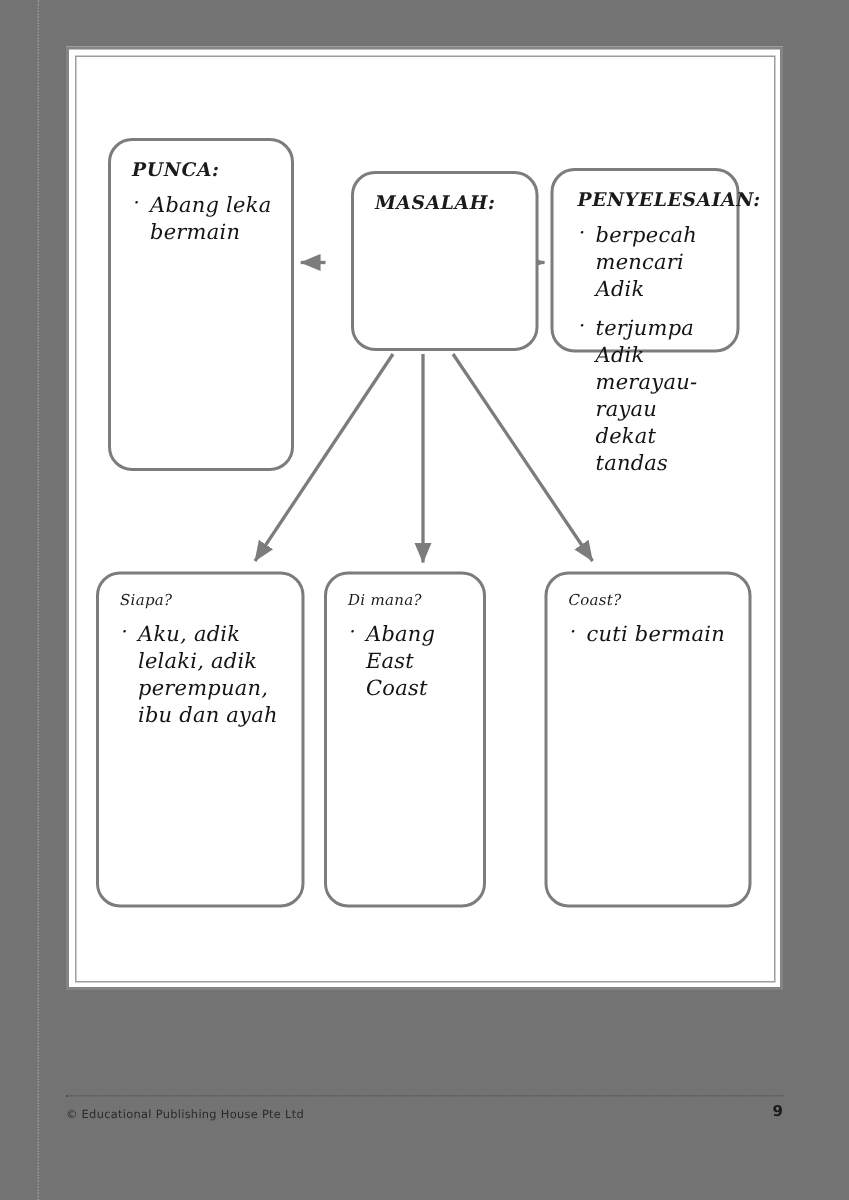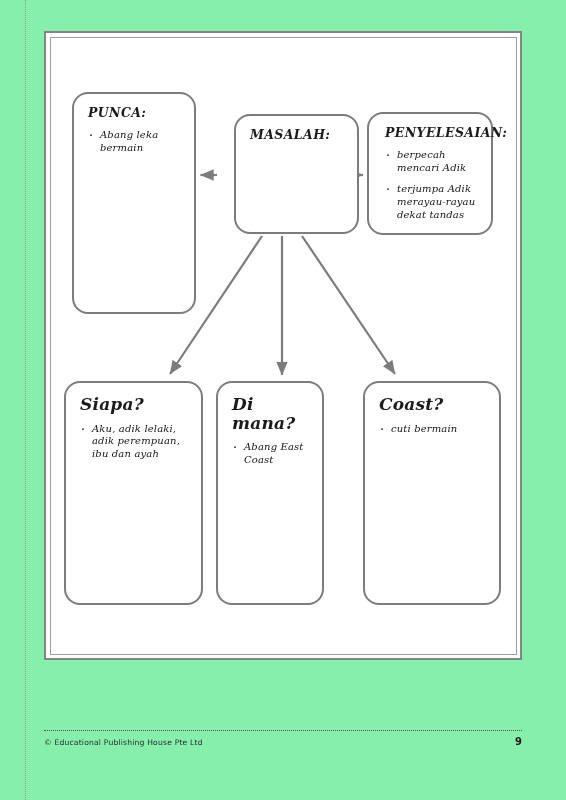--- a/index.html
+++ b/index.html
@@ -15,21 +15,21 @@
     font-family: "DejaVu Serif", serif;
     -webkit-font-smoothing: antialiased;
   }
 
   
   #page {
     position: absolute;
     left: 0; top: 0;
     width: 566px;
     height: 800px;
-    background: #86efac;
+    background: #737373;
   }
 
   
   .margin-dots {
     position: absolute;
     left: 25px;
     top: 0px;
     width: 0px;
     height: 800px;
     border-left: 1.5px dotted #9a9a9a;
@@ -78,36 +78,36 @@
     font-family: "DejaVu Serif", serif;
     font-style: italic;
     font-weight: 700;
     font-size: 12.5px;
     letter-spacing: 0.4px;
     color: #1b1b1b;
     margin: 0 0 9px 1px;
     line-height: 1.1;
   }
   .node-title.sub {
-    font-weight: 700;
-    font-size: 17px;
+    font-weight: 400;
+    font-size: 10px;
     letter-spacing: 0.2px;
   }
   ul.bullets {
     list-style: none;
     margin: 0;
     padding: 0;
   }
   ul.bullets > li {
     position: relative;
     padding-left: 11px;
     margin: 0 0 9px 2px;
     font-family: "DejaVu Serif", serif;
     font-style: italic;
-    font-size: 10px;
+    font-size: 14px;
     line-height: 1.28;
     color: #141414;
     letter-spacing: 0.15px;
   }
   ul.bullets > li:last-child { margin-bottom: 0; }
   ul.bullets > li::before {
     content: "\00B7";
     position: absolute;
     left: 0;
     top: -1px;

